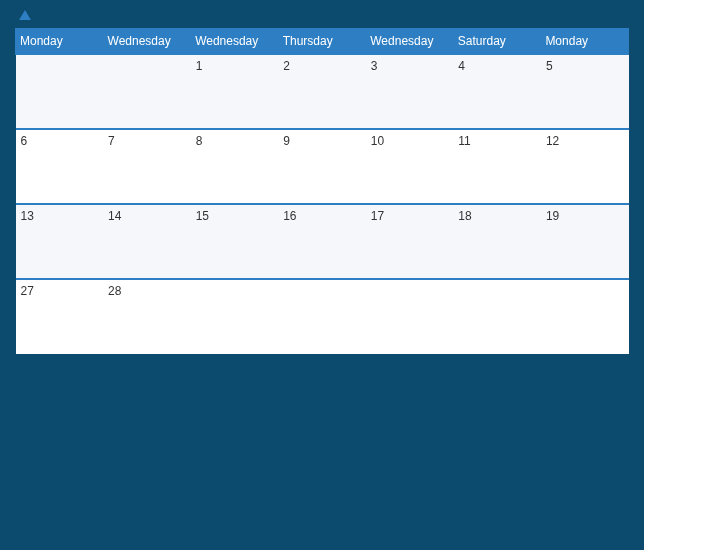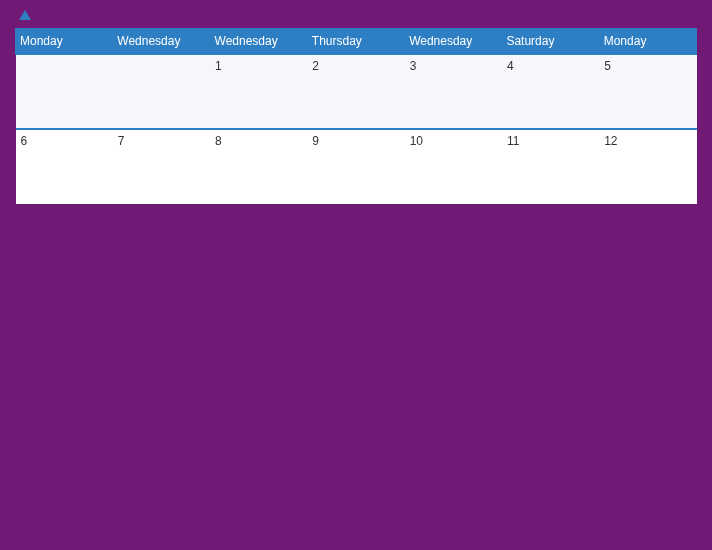--- a/index.html
+++ b/index.html
@@ -4,23 +4,23 @@
   <style>
     * { box-sizing: border-box; margin: 0; padding: 0; }
     body {
       font-family: Arial, sans-serif;
       background: #fff;
       width: 712px;
       height: 550px;
       overflow: hidden;
     }
     .calendar-container {
-      width: 712px;
+      width: 644px;
       height: 550px;
-      background: #701a75;
+      background: #0c4a6e;
       padding: 10px 15px 10px 15px;
     }
     .header {
       display: flex;
       align-items: center;
       justify-content: space-between;
       margin-bottom: 8px;
     }
     .logo {
       display: flex;
@@ -170,15 +170,51 @@
           <td class="row-border-top">
             <span class="day-num">10</span>
           </td>
           <td class="row-border-top">
             <span class="day-num">11</span>
           </td>
           <td class="row-border-top">
             <span class="day-num">12</span>
           </td>
         </tr>
+        <tr>
+          <td class="row-border-top">
+            <span class="day-num">13</span>
+          </td>
+          <td class="row-border-top">
+            <span class="day-num">14</span>
+          </td>
+          <td class="row-border-top">
+            <span class="day-num">15</span>
+          </td>
+          <td class="row-border-top">
+            <span class="day-num">16</span>
+          </td>
+          <td class="row-border-top">
+            <span class="day-num">17</span>
+          </td>
+          <td class="row-border-top">
+            <span class="day-num">18</span>
+          </td>
+          <td class="row-border-top">
+            <span class="day-num">19</span>
+          </td>
+        </tr>
+        <tr>
+          <td class="row-border-top">
+            <span class="day-num">27</span>
+          </td>
+          <td class="row-border-top">
+            <span class="day-num">28</span>
+          </td>
+          <td class="row-border-top"></td>
+          <td class="row-border-top"></td>
+          <td class="row-border-top"></td>
+          <td class="row-border-top"></td>
+          <td class="row-border-top"></td>
+        </tr>
       </tbody>
   </table>
 </div>
 
 </body></html>

